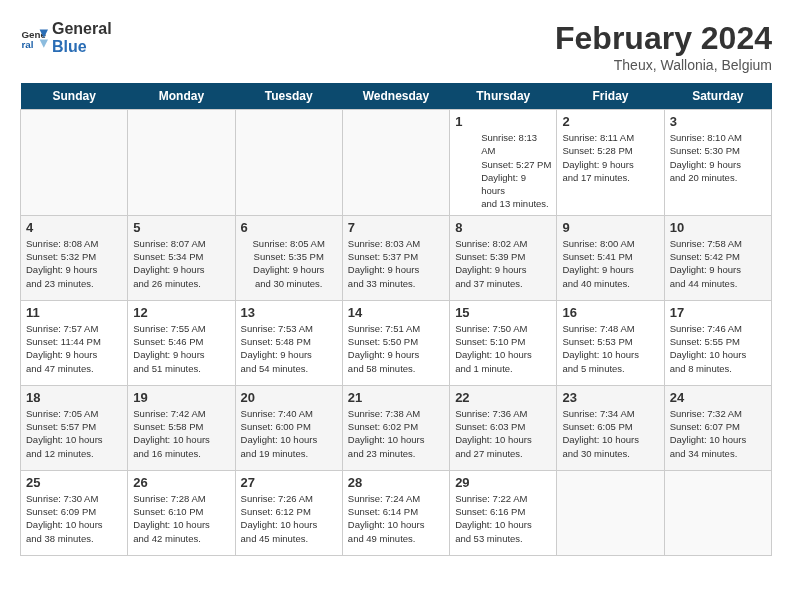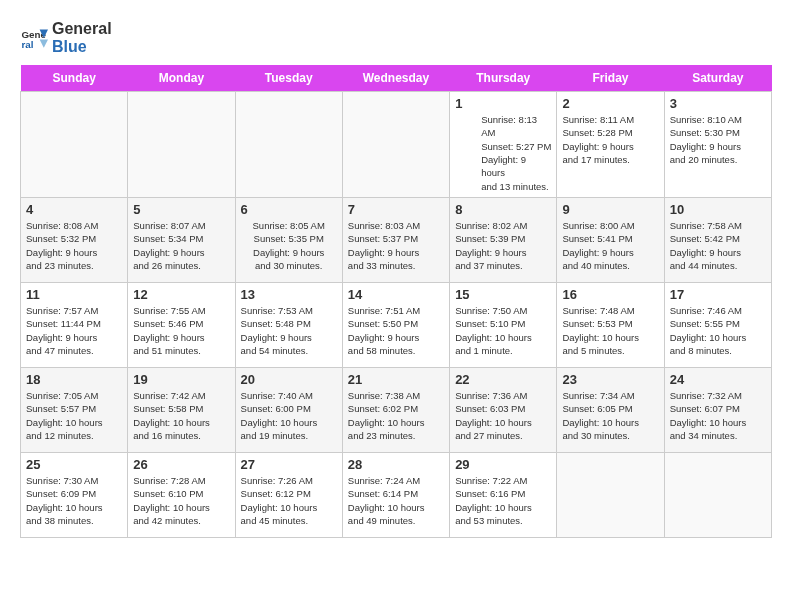--- a/index.html
+++ b/index.html
@@ -36,21 +36,21 @@
     .location {
       font-size: 14px;
       color: #555;
     }
     table {
       width: 100%;
       border-collapse: collapse;
       table-layout: fixed;
     }
     th {
-      background-color: #d946ef;
+      background-color: #0c4a6e;
       color: #fff;
       font-size: 12px;
       padding: 6px 4px;
       text-align: center;
       font-weight: bold;
     }
     td {
       border: 1px solid #ccc;
       vertical-align: top;
       padding: 4px 5px;
@@ -91,20 +91,22 @@
       <text x="2" y="34" font-size="14" font-weight="bold" fill="#1a5fa8">ral</text>
       <polygon points="28,8 40,8 34,20" fill="#2a6db5"></polygon>
       <polygon points="28,22 40,22 34,34" fill="#5ba0d0" opacity="0.7"></polygon>
     </svg>
     <div>
       <div style="font-size:16px;font-weight:bold;color:#333;line-height:1.1;">General</div>
       <div style="font-size:16px;font-weight:bold;color:#2a6db5;line-height:1.1;">Blue</div>
     </div>
   </div>
   <div class="title-block">
+    <div class="month-year">February 2024</div>
+    <div class="location">Theux, Wallonia, Belgium</div>
   </div>
 </div>
 
 <table>
   <thead>
     <tr>
     <th>Sunday</th>
         <th>Monday</th>
         <th>Tuesday</th>
         <th>Wednesday</th>

